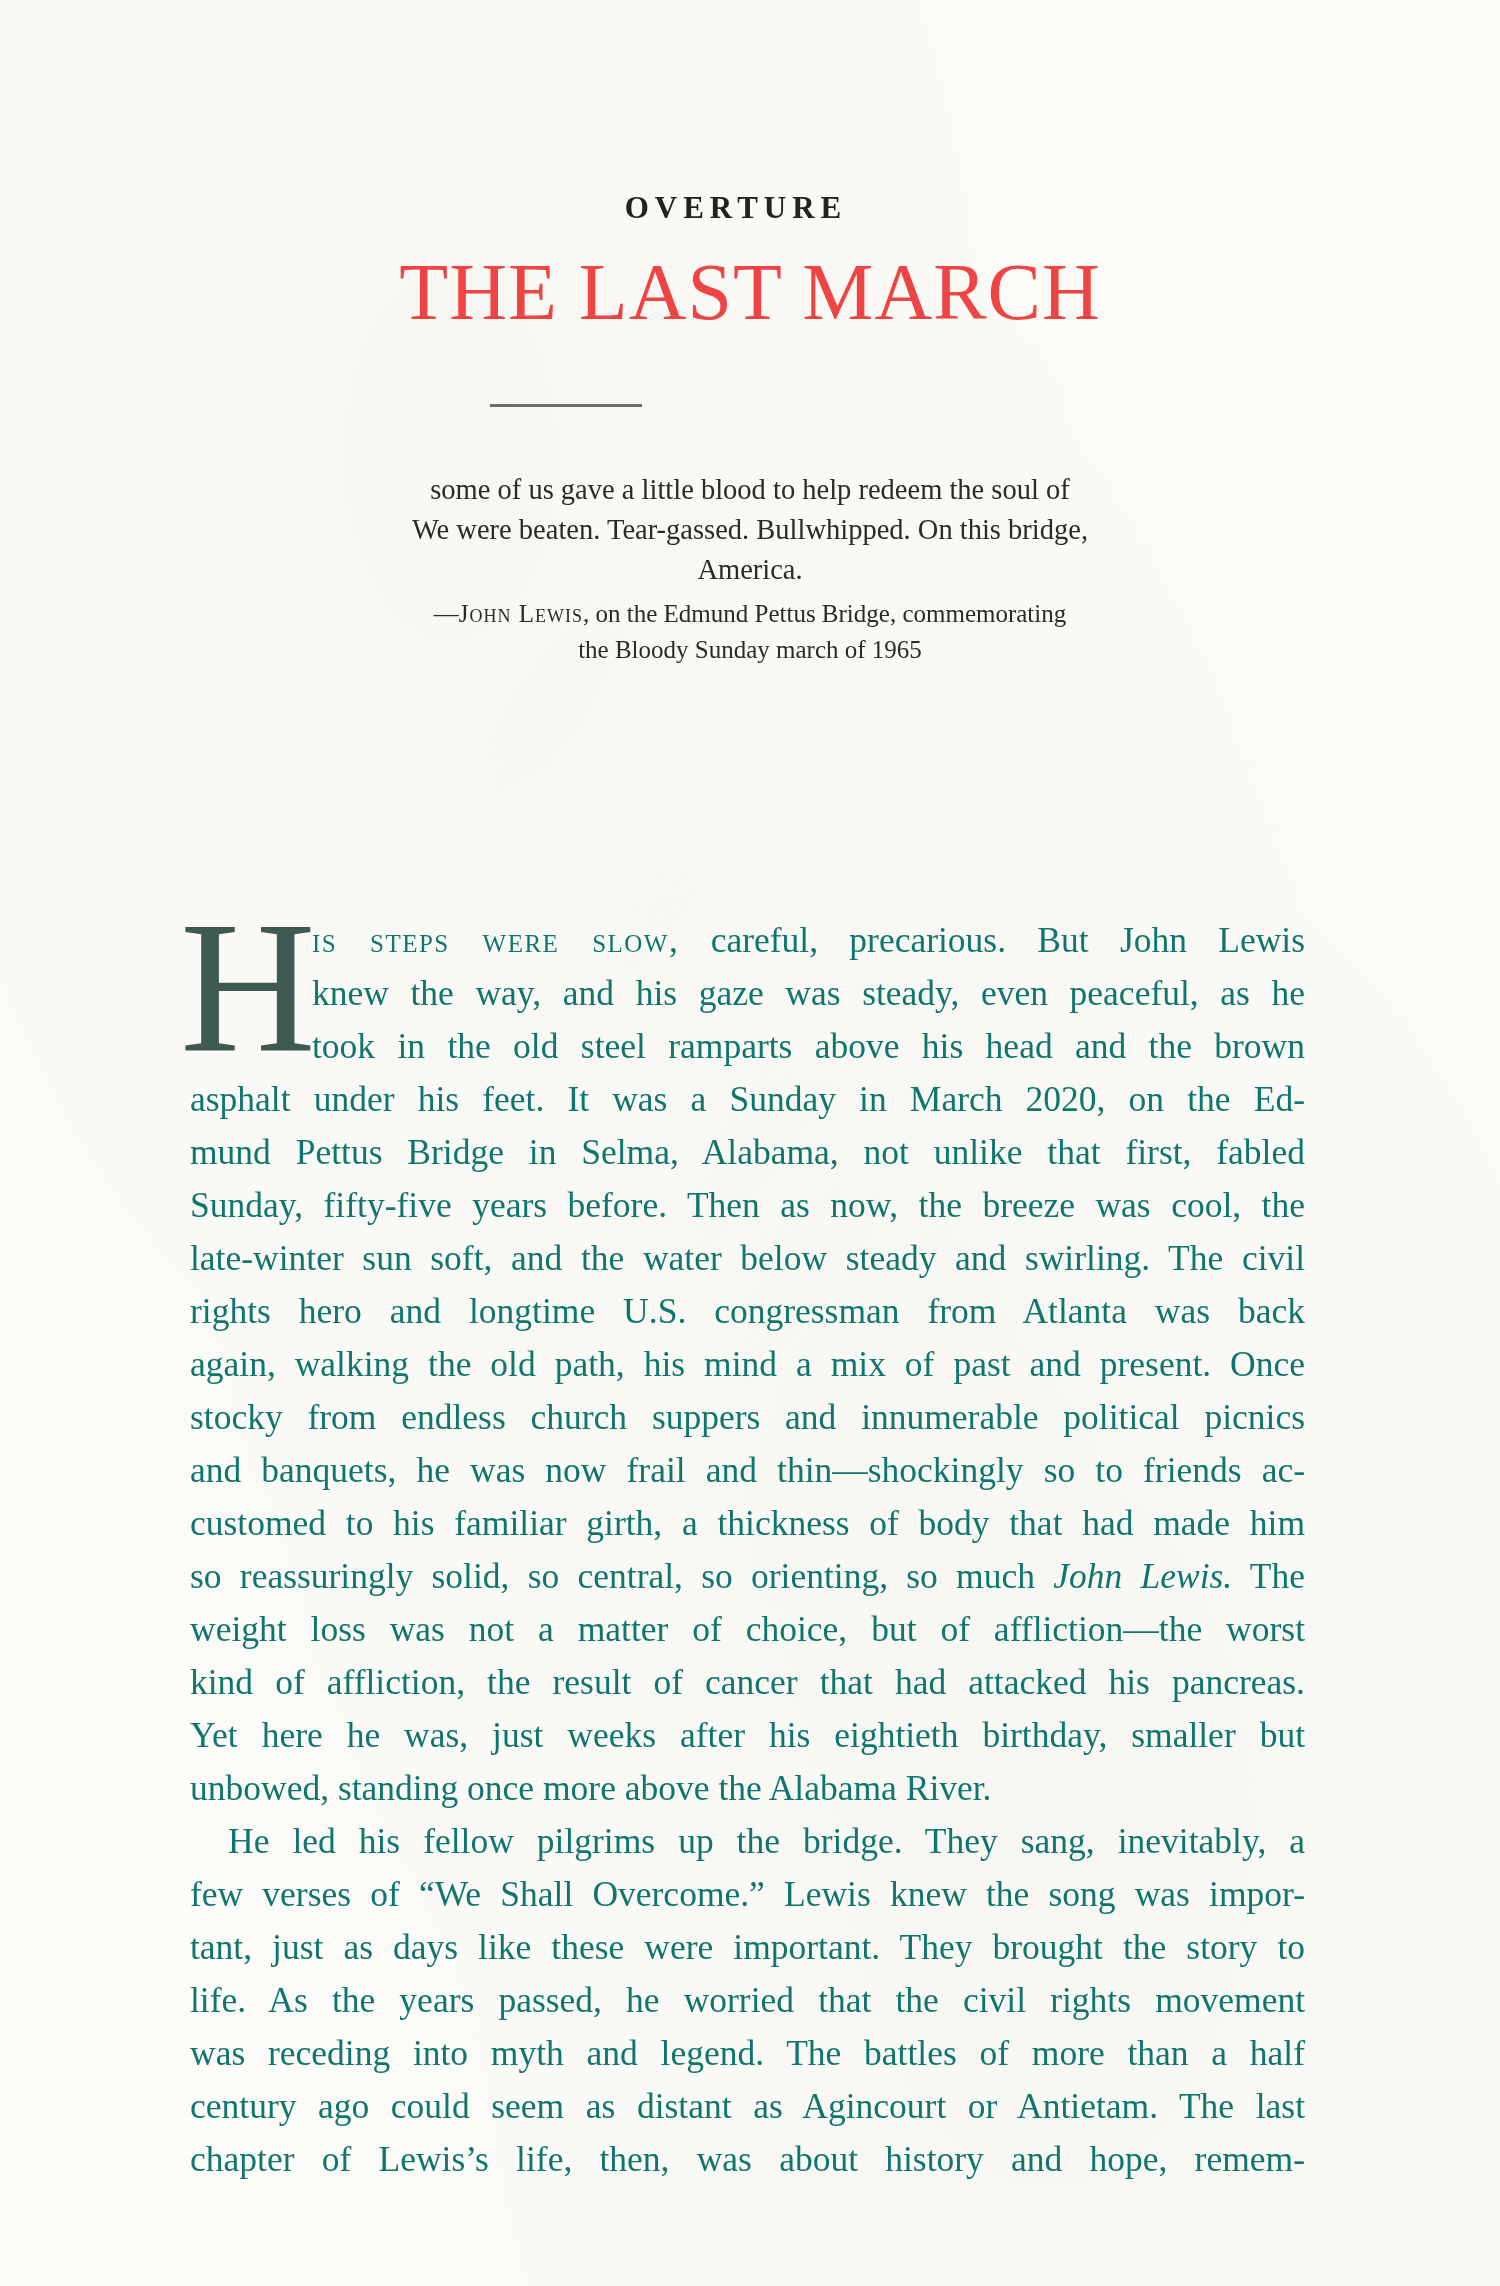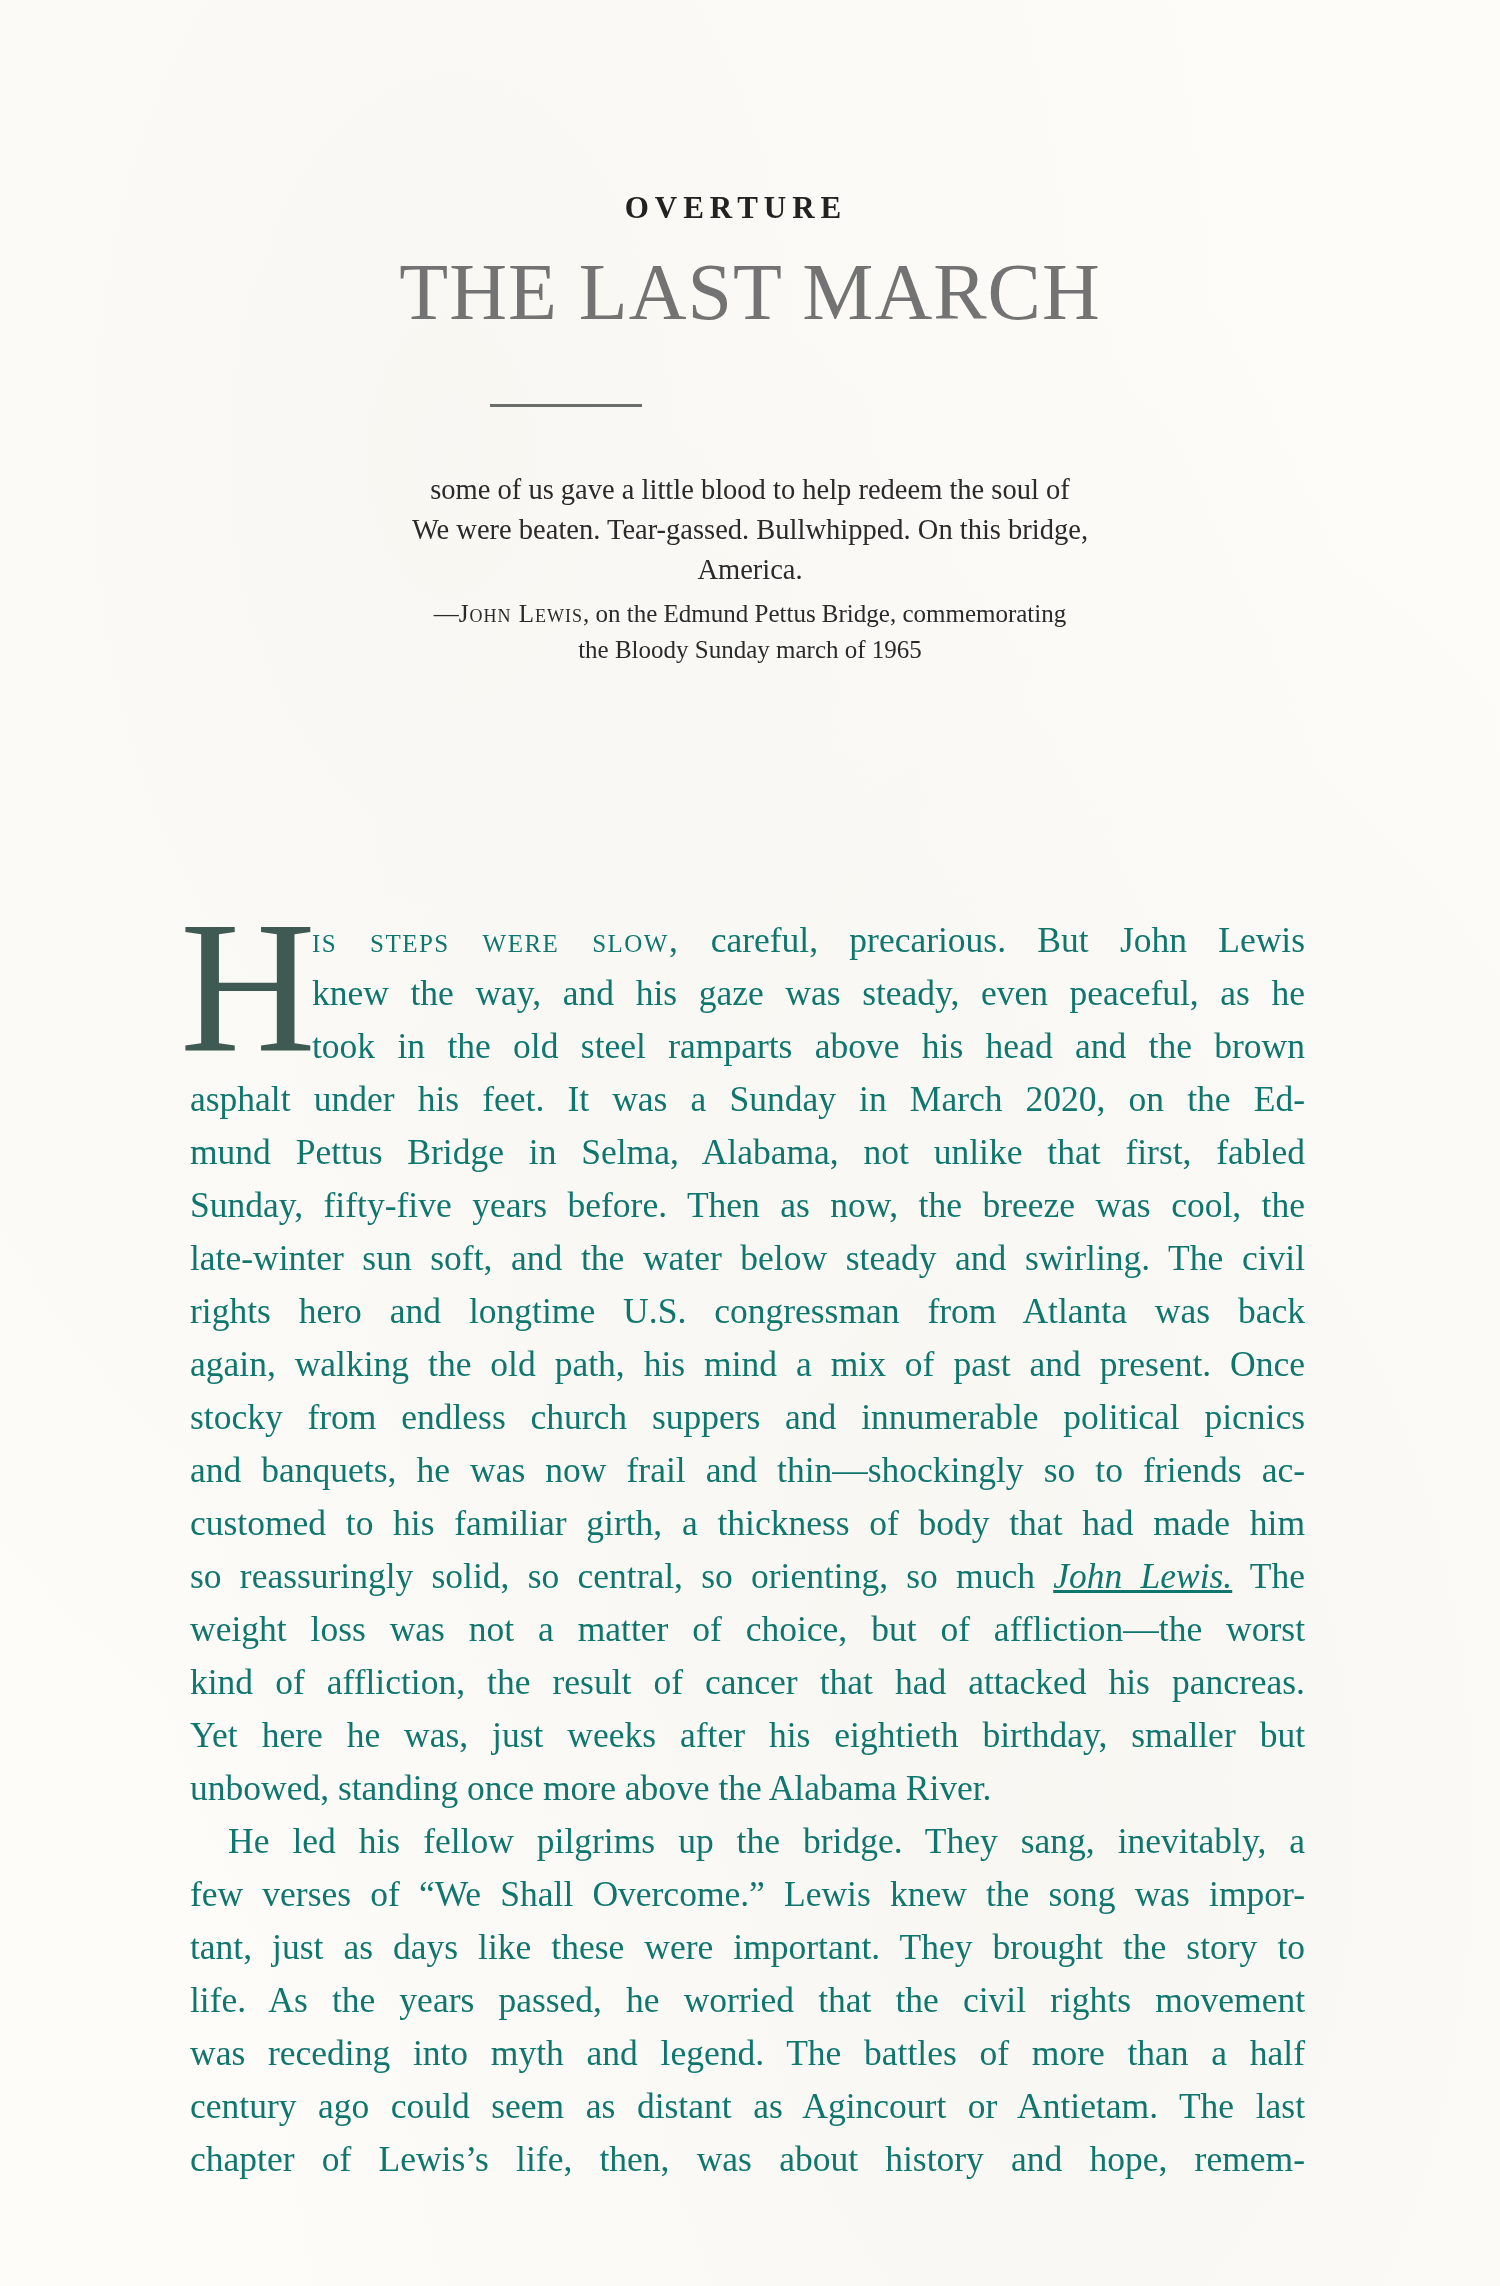--- a/index.html
+++ b/index.html
@@ -20,21 +20,21 @@
   .kicker {
     position: absolute; top: 190px; left: 0; width: 1472px;
     text-align: center;
     font-size: 31px; font-weight: bold; letter-spacing: 6px;
     color: #222;
   }
   .title {
     position: absolute; top: 252px; left: 0; width: 1500px;
     text-align: center;
     font-size: 80px; letter-spacing: 1px;
-    color: #737373;
+    color: #ef4444;
     line-height: 1;
   }
   .rule {
     position: absolute; top: 404px; left: 490px; width: 152px; height: 3px;
     background: #6a6f6b;
   }
   .epigraph {
     position: absolute; top: 470px; left: 300px; width: 900px;
     text-align: center;
     font-size: 28.5px; line-height: 40px;
@@ -59,21 +59,21 @@
     position: absolute; left: 190px; width: 1115px;
     font-size: 35.5px; line-height: 44px;
     white-space: nowrap;
     text-align: justify; text-align-last: justify;
     color: #0f766e;
   }
   .body-line.indent-cap { left: 312px; width: 993px; }
   .body-line.last { text-align-last: left; }
   .body-line.para-start { text-indent: 38px; }
   .lead-sc { font-variant: small-caps; letter-spacing: 1.5px; }
-  .it { font-style: italic; text-decoration: underline; }
+  .it { font-style: italic; }
 </style>
 </head>
 <body>
 
 <div class="page-noise"></div>
 
 <div class="kicker">OVERTURE</div>
 <div class="title">THE LAST MARCH</div>
 <div class="rule"></div>
 

